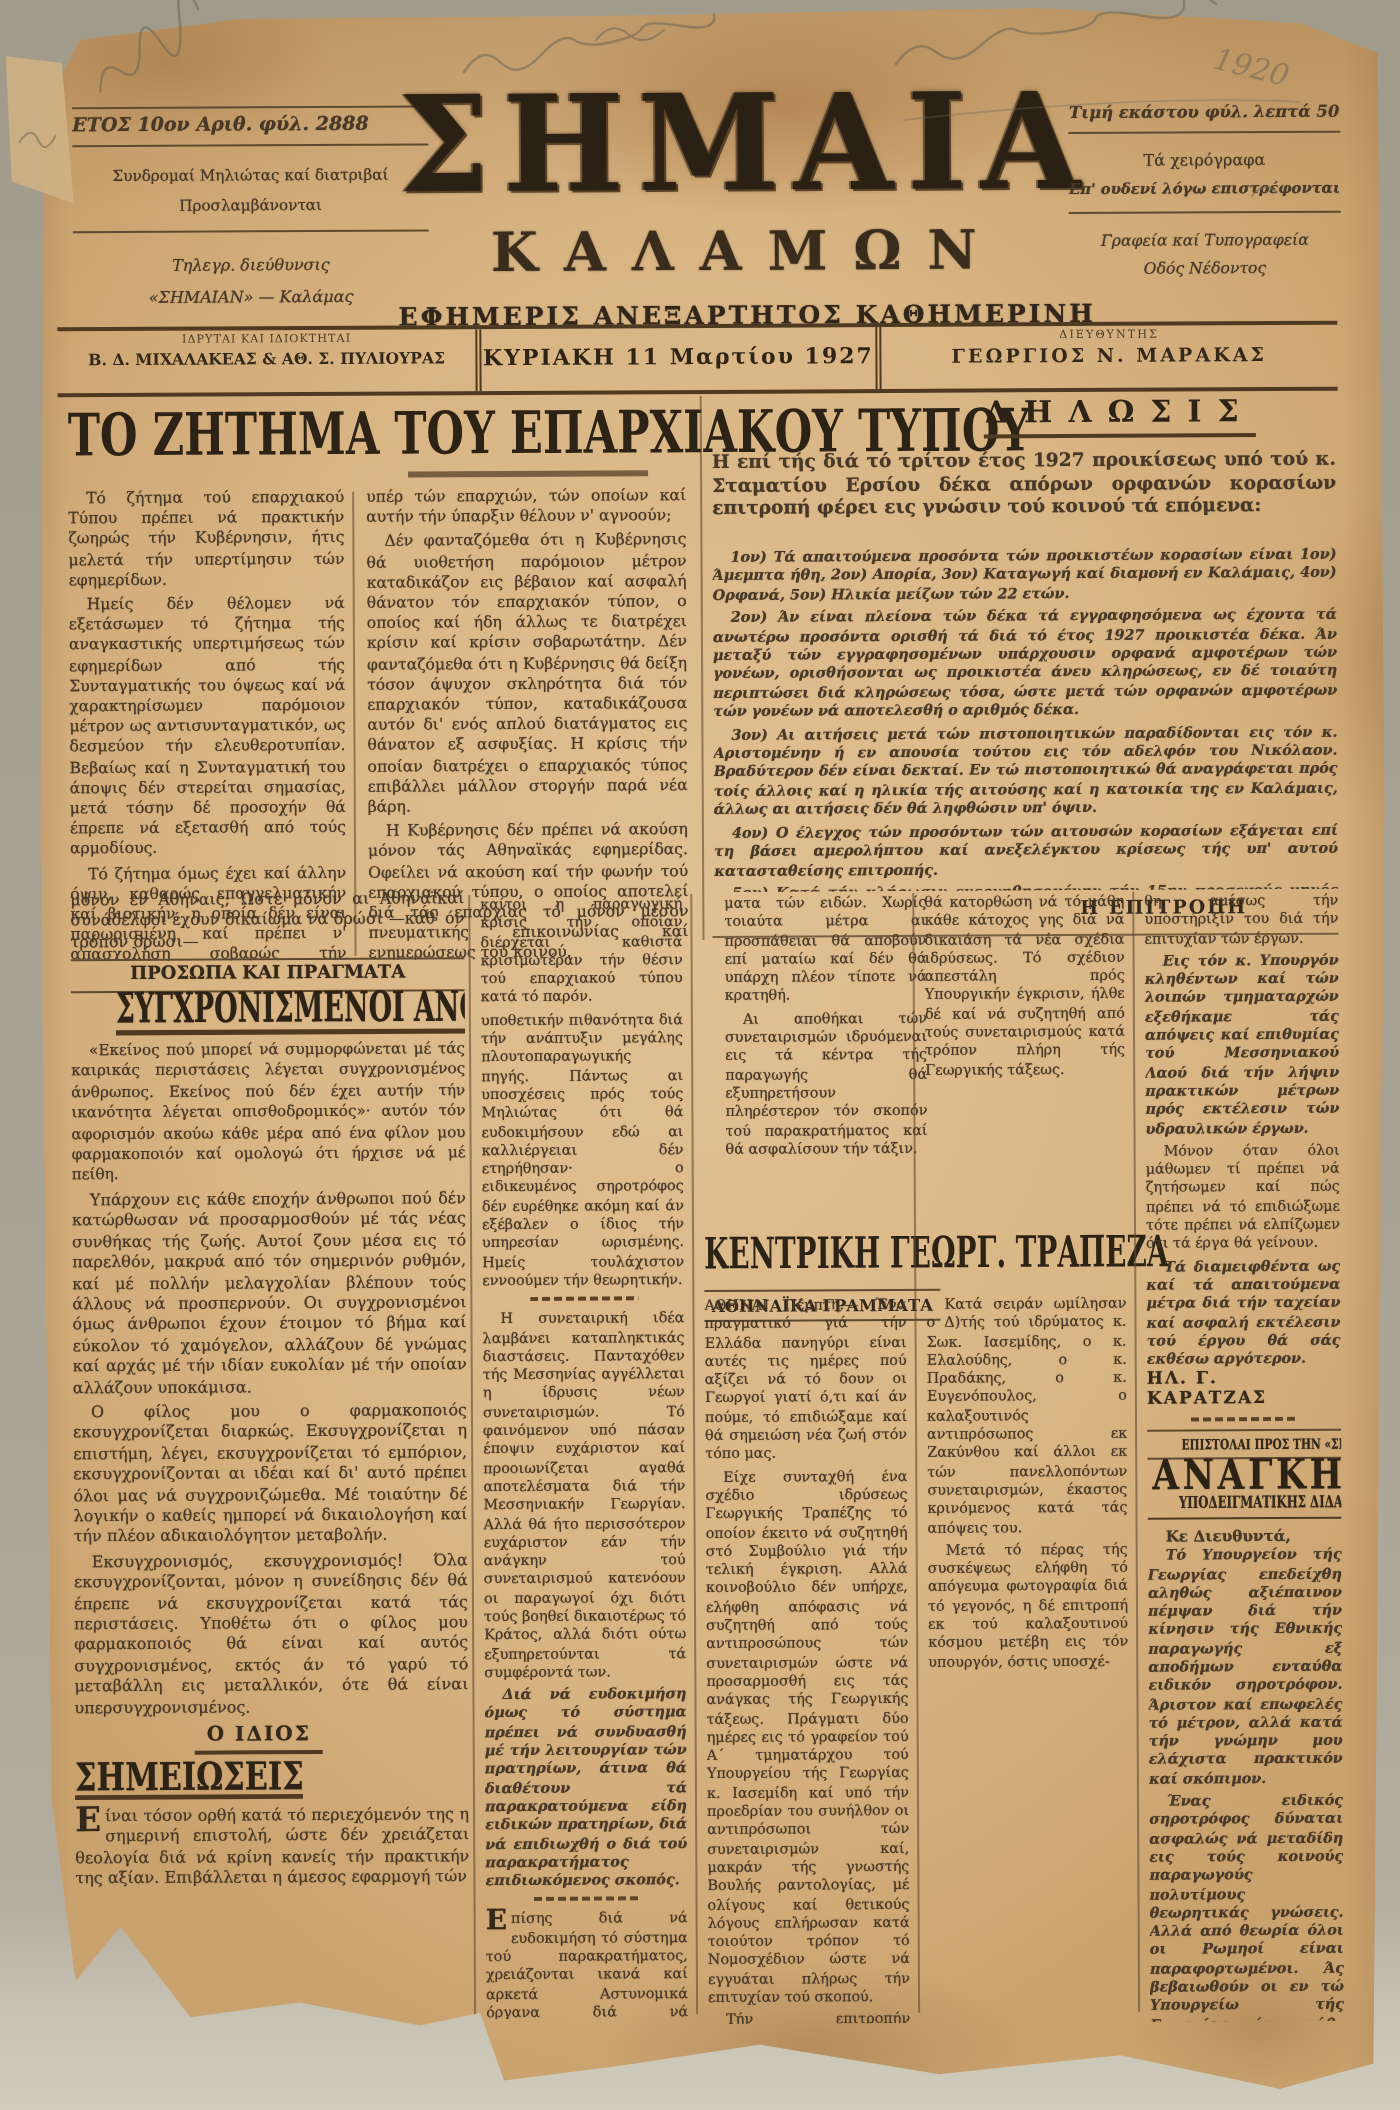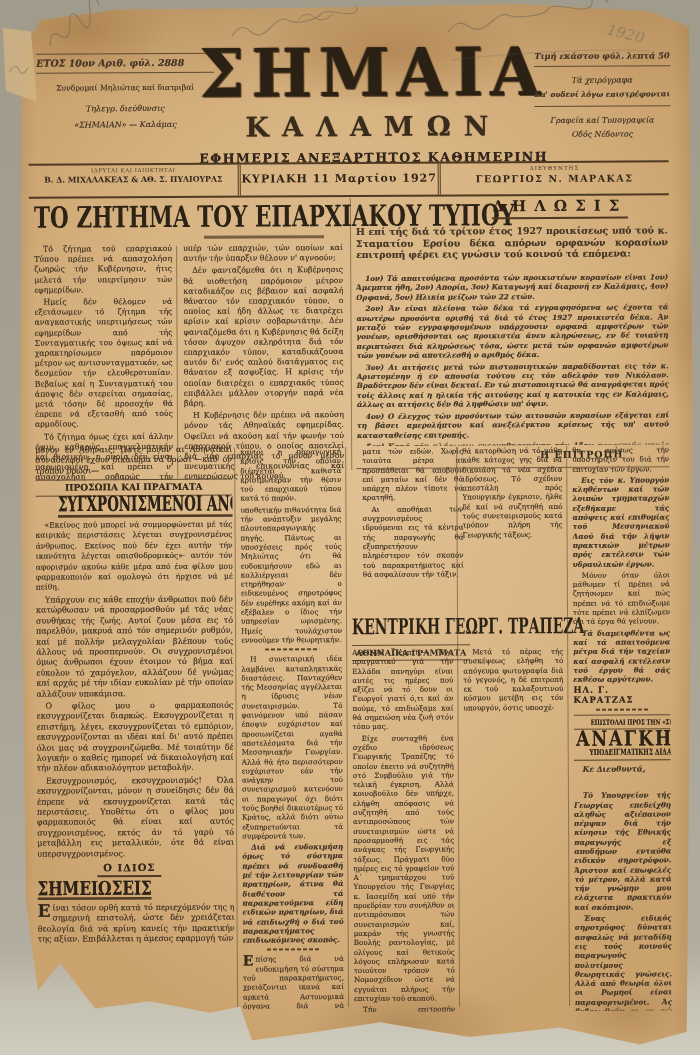--- a/index.html
+++ b/index.html
@@ -44,35 +44,36 @@
 </head>
 <body>
 
 <div class="stage">
   <div class="paper">
     <div class="tilt">
 
       <div class="abs ink" style="left:38px;top:52px;width:178px;">
         <div style="font-size:9.5px;font-weight:bold;font-style:italic;border-top:1.5px solid #5f4930;border-bottom:1px solid #5f4930;padding:3px 0 4px;">ΕΤΟΣ 10ον Αριθ. φύλ. 2888</div>
         <div style="font-size:7.6px;text-align:center;margin-top:10px;">Συνδρομαί Μηλιώτας καί διατριβαί</div>
+        <div style="font-size:7.6px;text-align:center;margin-top:6px;border-bottom:1px solid #5f4930;padding-bottom:8px;">Προσλαμβάνονται</div>
         <div style="font-size:8px;font-style:italic;text-align:center;margin-top:12px;">Τηλεγρ. διεύθυνσις</div>
         <div style="font-size:8px;font-style:italic;text-align:center;margin-top:7px;">«ΣΗΜΑΙΑΝ» — Καλάμας</div>
       </div>
 
       <div class="abs" style="left:200px;top:40px;width:350px;text-align:center;">
         <div style="font-size:64px;line-height:66px;font-weight:bold;letter-spacing:7px;color:#2a2014;
                     text-shadow:1px 1px 0 #5a4226, -1px 0 0 rgba(42,32,20,.5), 0 0 2px rgba(90,66,38,.8);transform:scale(1,1.04);">ΣΗΜΑΙΑ</div>
         <div style="font-size:27px;line-height:30px;font-weight:bold;letter-spacing:13px;color:#3a2c1c;margin-top:6px;
                     text-shadow:0 0 1px rgba(58,44,28,.7);">ΚΑΛΑΜΩΝ</div>
         <div style="font-size:12.5px;font-weight:bold;letter-spacing:1.5px;color:#32261a;margin-top:8px;text-shadow:0 0 .6px rgba(50,38,26,.8);">ΕΦΗΜΕΡΙΣ ΑΝΕΞΑΡΤΗΤΟΣ ΚΑΘΗΜΕΡΙΝΗ</div>
       </div>
 
       <div class="abs ink" style="left:536px;top:52px;width:136px;">
         <div style="font-size:8.2px;font-weight:bold;font-style:italic;text-align:center;border-bottom:1px solid #5f4930;padding-bottom:5px;">Τιμή εκάστου φύλ. λεπτά 50</div>
-        <div style="font-size:8px;font-style:italic;text-align:center;margin-top:9px;">Τά χειρόγραφα</div>
+        <div style="font-size:8px;text-align:center;margin-top:9px;">Τά χειρόγραφα</div>
         <div style="font-size:7.4px;font-weight:bold;font-style:italic;text-align:center;margin-top:5px;border-bottom:1px solid #5f4930;padding-bottom:7px;">Επ' ουδενί λόγω επιστρέφονται</div>
         <div style="font-size:7.8px;font-style:italic;text-align:center;margin-top:9px;">Γραφεία καί Τυπογραφεία</div>
         <div style="font-size:7.8px;font-style:italic;text-align:center;margin-top:5px;">Οδός Νέδοντος</div>
       </div>
 
       <div class="abs" style="left:30px;top:162px;width:640px;height:31px;border-top:2.5px solid #4e3a22;border-bottom:2px solid #4e3a22;display:flex;">
         <div style="width:33%;border-right:3px double #4e3a22;text-align:center;padding-top:2px;">
           <div style="font-size:5.6px;letter-spacing:.5px;color:#4a3a26;">ΙΔΡΥΤΑΙ ΚΑΙ ΙΔΙΟΚΤΗΤΑΙ</div>
           <div style="font-size:7.8px;font-weight:bold;color:#33281a;margin-top:2px;">Β. Δ. ΜΙΧΑΛΑΚΕΑΣ &amp; ΑΘ. Σ. ΠΥΛΙΟΥΡΑΣ</div>
         </div>
@@ -82,21 +83,21 @@
         <div style="width:36%;border-left:3px double #4e3a22;text-align:center;padding-top:2px;">
           <div style="font-size:5.6px;letter-spacing:1px;color:#4a3a26;">ΔΙΕΥΘΥΝΤΗΣ</div>
           <div style="font-size:9.5px;font-weight:bold;letter-spacing:1.5px;color:#33281a;margin-top:2px;">ΓΕΩΡΓΙΟΣ Ν. ΜΑΡΑΚΑΣ</div>
         </div>
       </div>
 
       <div class="abs headline" style="left:35px;top:198px;font-size:24px;transform:scale(.9,1.22);transform-origin:left top;">ΤΟ ΖΗΤΗΜΑ ΤΟΥ ΕΠΑΡΧΙΑΚΟΥ ΤΥΠΟΥ</div>
       <div class="hrule" style="left:205px;top:235px;width:120px;height:2.5px;"></div>
 
       <div class="abs col leadcol ink" style="left:35px;top:243px;width:138px;height:236px;">
-        <p class="p">Τό ζήτημα τού επαρχιακού Τύπου πρέπει νά απασχολήση ζωηρώς τήν Κυβέρνησιν, ήτις μελετά τήν υπερτίμησιν τών εφημερίδων.</p>
+        <p class="p">Τό ζήτημα τού επαρχιακού Τύπου πρέπει νά πρακτικήν ζωηρώς τήν Κυβέρνησιν, ήτις μελετά τήν υπερτίμησιν τών εφημερίδων.</p>
         <p class="p">Ημείς δέν θέλομεν νά εξετάσωμεν τό ζήτημα τής αναγκαστικής υπερτιμήσεως τών εφημερίδων από τής Συνταγματικής του όψεως καί νά χαρακτηρίσωμεν παρόμοιον μέτρον ως αντισυνταγματικόν, ως δεσμεύον τήν ελευθεροτυπίαν. Βεβαίως καί η Συνταγματική του άποψις δέν στερείται σημασίας, μετά τόσην δέ προσοχήν θά έπρεπε νά εξετασθή από τούς αρμοδίους.</p>
         <p class="p">Τό ζήτημα όμως έχει καί άλλην όψιν, καθαρώς επαγγελματικήν καί βιοτικήν, η οποία δέν είναι παρωρισμένη καί πρέπει ν' απασχολήση σοβαρώς τήν Κυβέρνησιν. Αλλ' αφού εξητάσθη μόνον διά τάς Αθηναϊκάς εφημερίδας, τί απογίνονται αι επαρχιακαί; Είναι ανάγκη ν' αποδοθή εις τόν επαρχιακόν τύπον η θέσις καί αι τιμαί πού τού ανήκουν, διότι είναι Εθνικός επαγγελματικός οργανισμός.</p>
       </div>
       <div class="vrule" style="left:177px;top:245px;height:232px;"></div>
       <div class="abs col leadcol ink" style="left:184px;top:243px;width:160px;height:236px;">
         <p class="p noind">υπέρ τών επαρχιών, τών οποίων καί αυτήν τήν ύπαρξιν θέλουν ν' αγνοούν;</p>
         <p class="p">Δέν φανταζόμεθα ότι η Κυβέρνησις θά υιοθετήση παρόμοιον μέτρον καταδικάζον εις βέβαιον καί ασφαλή θάνατον τόν επαρχιακόν τύπον, ο οποίος καί ήδη άλλως τε διατρέχει κρίσιν καί κρίσιν σοβαρωτάτην. Δέν φανταζόμεθα ότι η Κυβέρνησις θά δείξη τόσον άψυχον σκληρότητα διά τόν επαρχιακόν τύπον, καταδικάζουσα αυτόν δι' ενός απλού διατάγματος εις θάνατον εξ ασφυξίας. Η κρίσις τήν οποίαν διατρέχει ο επαρχιακός τύπος επιβάλλει μάλλον στοργήν παρά νέα βάρη.</p>
         <p class="p">Η Κυβέρνησις δέν πρέπει νά ακούση μόνον τάς Αθηναϊκάς εφημερίδας. Οφείλει νά ακούση καί τήν φωνήν τού επαρχιακού τύπου, ο οποίος αποτελεί διά τάς επαρχίας τό μόνον μέσον πνευματικής επικοινωνίας καί ενημερώσεως τού κοινού.</p>
       </div>
       <div class="vrule" style="left:351px;top:198px;height:272px;"></div>
@@ -144,57 +145,58 @@
         <p class="p bi">Διά νά ευδοκιμήση όμως τό σύστημα πρέπει νά συνδυασθή μέ τήν λειτουργίαν τών πρατηρίων, άτινα θά διαθέτουν τά παρακρατούμενα είδη ειδικών πρατηρίων, διά νά επιδιωχθή ο διά τού παρακρατήματος επιδιωκόμενος σκοπός.</p>
         <div class="sq"></div>
         <p class="p noind">
           <span class="dropcap" style="font-size:14px;line-height:12px;">Ε</span><span>πίσης διά νά ευδοκιμήση τό σύστημα τού παρακρατήματος, χρειάζονται ικανά καί αρκετά Αστυνομικά όργανα διά νά παρακολουθούν τήν λαθραίαν φυγάδευσιν τών παρα-</span>
         </p>
       </div>
 
       <div class="vrule" style="left:345px;top:447px;height:560px;"></div>
       <div class="abs col ink" style="left:351px;top:447px;width:101px;height:146px;margin-left:11px;">
         <p class="p noind">ματα τών ειδών. Χωρίς τοιαύτα μέτρα αι προσπάθειαι θά αποβούν επί ματαίω καί δέν θά υπάρχη πλέον τίποτε νά κρατηθή.</p>
-        <p class="p">Αι αποθήκαι τών συγχρονισμένος ιδρυόμεναι εις τά κέντρα τής παραγωγής θά εξυπηρετήσουν πληρέστερον τόν σκοπόν τού παρακρατήματος καί θά ασφαλίσουν τήν τάξιν.</p>
+        <p class="p">Αι αποθήκαι τών συνεταιρισμών ιδρυόμεναι εις τά κέντρα τής παραγωγής θά εξυπηρετήσουν πληρέστερον τόν σκοπόν τού παρακρατήματος καί θά ασφαλίσουν τήν τάξιν.</p>
       </div>
       <div class="abs kick" style="left:351px;top:597px;width:118px;font-size:8.2px;">ΑΘΗΝΑΪΚΑ ΓΡΑΜΜΑΤΑ</div>
       <div class="abs headline" style="left:351px;top:614px;font-size:16px;transform:scale(.87,1.35);transform-origin:left top;">ΚΕΝΤΡΙΚΗ ΓΕΩΡΓ. ΤΡΑΠΕΖΑ</div>
       <div class="abs col ink" style="left:351px;top:648px;width:101px;height:364px;">
         <p class="p noind">ΑΘΗΝΑΙ Πέμπτη.— Ένα πραγματικό γιά τήν Ελλάδα πανηγύρι είναι αυτές τις ημέρες πού αξίζει νά τό δουν οι Γεωργοί γιατί ό,τι καί άν πούμε, τό επιδιώξαμε καί θά σημειώση νέα ζωή στόν τόπο μας.</p>
         <p class="p">Είχε συνταχθή ένα σχέδιο ιδρύσεως Γεωργικής Τραπέζης τό οποίον έκειτο νά συζητηθή στό Συμβούλιο γιά τήν τελική έγκριση. Αλλά κοινοβούλιο δέν υπήρχε, ελήφθη απόφασις νά συζητηθή από τούς αντιπροσώπους τών συνεταιρισμών ώστε νά προσαρμοσθή εις τάς ανάγκας τής Γεωργικής τάξεως. Πράγματι δύο ημέρες εις τό γραφείον τού Α΄ τμηματάρχου τού Υπουργείου τής Γεωργίας κ. Ιασεμίδη καί υπό τήν προεδρίαν του συνήλθον οι αντιπρόσωποι τών συνεταιρισμών καί, μακράν τής γνωστής Βουλής ραντολογίας, μέ ολίγους καί θετικούς λόγους επλήρωσαν κατά τοιούτον τρόπον τό Νομοσχέδιον ώστε νά εγγυάται πλήρως τήν επιτυχίαν τού σκοπού.</p>
         <p class="p">Τήν επιτροπήν απετέλουν εκ τής Κορινθίας ο κ. Ευγενόπουλος, ο κ. Σπέτσης, οι κ.κ. Τσαμπάσης καί Καραμάνος, εκ Καλαβρύτων ο κ. Καλαντζής, εκ Σπάρτης ο κ. Βαρελάς εκ Ζακύνθου, ως αντιπρόσωποι καί τών λοιπών συνεταιρισμών καί ο υποφαινόμενος.</p>
 
       </div>
 
       <div class="vrule" style="left:456px;top:447px;height:560px;"></div>
       <div class="abs col ink" style="left:462px;top:447px;width:100px;height:146px;">
         <p class="p noind">θά κατορθώση νά τό μάθη κάθε κάτοχος γης διά νά δικαιάση τά νέα σχέδια ιδρύσεως. Τό σχέδιον απεστάλη πρός Υπουργικήν έγκρισιν, ήλθε δέ καί νά συζητηθή από τούς συνεταιρισμούς κατά τρόπον πλήρη τής Γεωργικής τάξεως.</p>
       </div>
       <div class="abs col ink" style="left:462px;top:648px;width:100px;height:362px;">
+        <p class="p">Κατά σειράν ωμίλησαν ο Δ)τής τού ιδρύματος κ. Σωκ. Ιασεμίδης, ο κ. Ελαλούδης, ο κ. Πραδάκης, ο κ. Ευγενόπουλος, ο καλαξουτινός αντιπρόσωπος εκ Ζακύνθου καί άλλοι εκ τών πανελλοπόντων συνεταιρισμών, έκαστος κρινόμενος κατά τάς απόψεις του.</p>
         <p class="p">Μετά τό πέρας τής συσκέψεως ελήφθη τό απόγευμα φωτογραφία διά τό γεγονός, η δέ επιτροπή εκ τού καλαξουτινού κόσμου μετέβη εις τόν υπουργόν, όστις υποσχέ-</p>
       </div>
 
       <div class="vrule" style="left:566px;top:447px;height:560px;"></div>
       <div class="abs col ink" style="left:572px;top:447px;width:97px;height:565px;">
         <p class="p noind">θη αμέσως τήν υποστήριξίν του διά τήν επιτυχίαν τών έργων.</p>
         <p class="p bi">Εις τόν κ. Υπουργόν κληθέντων καί τών λοιπών τμηματαρχών εξεθήκαμε τάς απόψεις καί επιθυμίας τού Μεσσηνιακού Λαού διά τήν λήψιν πρακτικών μέτρων πρός εκτέλεσιν τών υδραυλικών έργων.</p>
         <p class="p">Μόνον όταν όλοι μάθωμεν τί πρέπει νά ζητήσωμεν καί πώς πρέπει νά τό επιδιώξωμε τότε πρέπει νά ελπίζωμεν ότι τά έργα θά γείνουν.</p>
         <p class="p bi">Τά διαμειφθέντα ως καί τά απαιτούμενα μέτρα διά τήν ταχείαν καί ασφαλή εκτέλεσιν τού έργου θά σάς εκθέσω αργότερον.</p>
         <div class="sig" style="font-size:8.5px;margin:2px 0 3px;">ΗΛ. Γ. ΚΑΡΑΤΖΑΣ</div>
         <div class="sq"></div>
         <div style="border-top:1.2px solid #5f4930;border-bottom:1.2px solid #5f4930;padding:2px 0;text-align:center;white-space:nowrap;">
           <span style="display:inline-block;font-size:7px;font-weight:bold;transform:scale(.76,1);transform-origin:center;color:#33281a;">ΕΠΙΣΤΟΛΑΙ ΠΡΟΣ ΤΗΝ «ΣΗΜΑΙΑΝ»</span>
         </div>
         <div class="center" style="margin-top:4px;">
           <span class="headline" style="display:inline-block;font-size:18px;letter-spacing:2px;transform:scale(.95,1.15);">ΑΝΑΓΚΗ</span>
         </div>
         <div class="center" style="border-bottom:1.5px solid #4e3a22;padding-bottom:3px;margin-bottom:4px;white-space:nowrap;">
           <span style="display:inline-block;font-size:7.5px;font-weight:bold;transform:scale(.78,1.1);transform-origin:center;color:#33281a;">ΥΠΟΔΕΙΓΜΑΤΙΚΗΣ ΔΙΔΑΣΚΑΛΙΑΣ</span>
         </div>
-        <div style="font-size:7.6px;font-weight:bold;font-style:italic;margin:2px 0 17px;text-indent:9px;">Κε Διευθυντά,</div>
+        <div style="font-size:7.6px;font-weight:bold;margin:2px 0 0;text-indent:9px;">Κε Διευθυντά,</div>
         <p class="p bi">Τό Υπουργείον τής Γεωργίας επεδείχθη αληθώς αξιέπαινον πέμψαν διά τήν κίνησιν τής Εθνικής παραγωγής εξ αποδήμων ενταύθα ειδικόν σηροτρόφον. Άριστον καί επωφελές τό μέτρον, αλλά κατά τήν γνώμην μου ελάχιστα πρακτικόν καί σκόπιμον.</p>
         <p class="p bi">Ένας ειδικός σηροτρόφος δύναται ασφαλώς νά μεταδίδη εις τούς κοινούς παραγωγούς πολυτίμους θεωρητικάς γνώσεις. Αλλά από θεωρία όλοι οι Ρωμηοί είναι παραφορτωμένοι. Άς βεβαιωθούν οι εν τώ Υπουργείω τής Γεωργίας ότι κάθε παραγωγός γνωρίζει αρκετά· εκείνο πού εξακολουθεί ν' αγνοή επί μακρόν χρόνον είναι η πρακτική αξία καί η χρησιμότης τών θεωρητικών του γνώσεων.</p>
 
       </div>
 
     </div>
   </div>
 
   <div class="corner-flap"></div>
 

